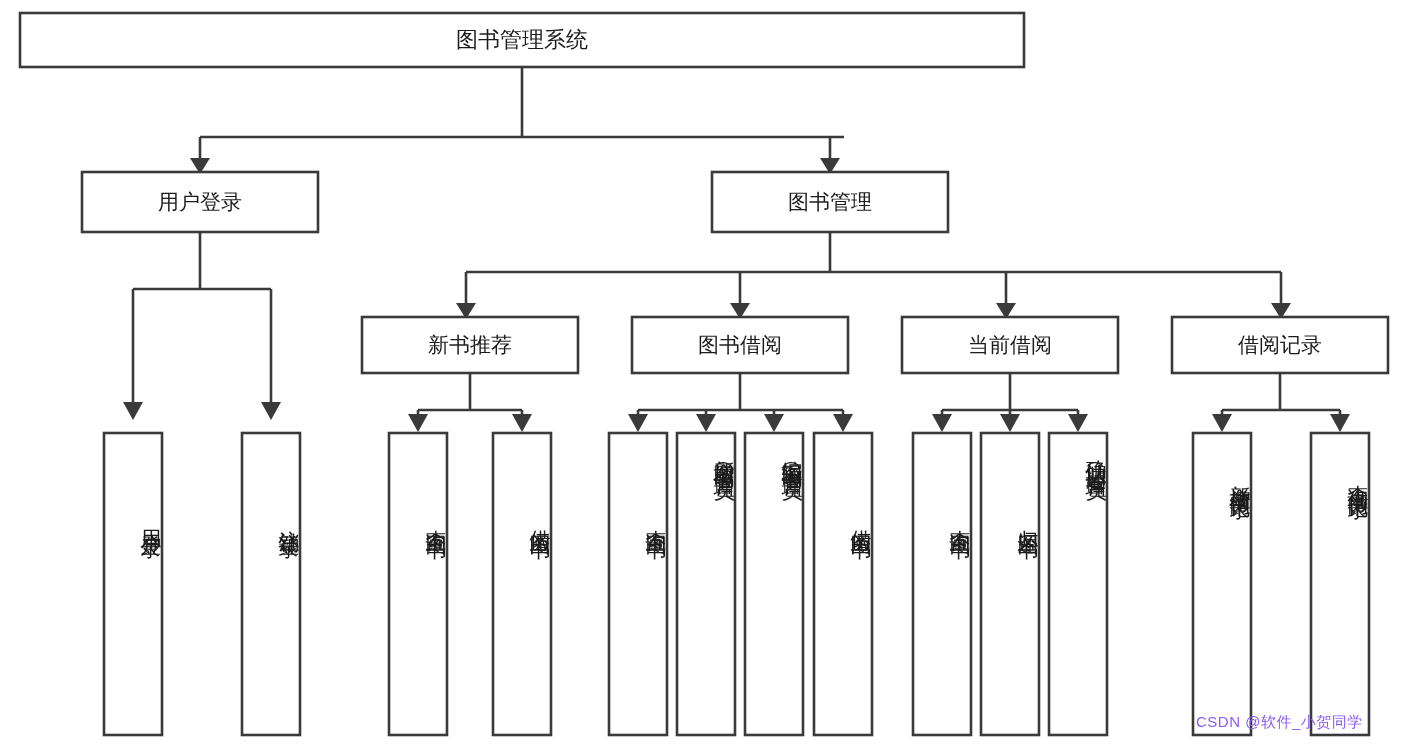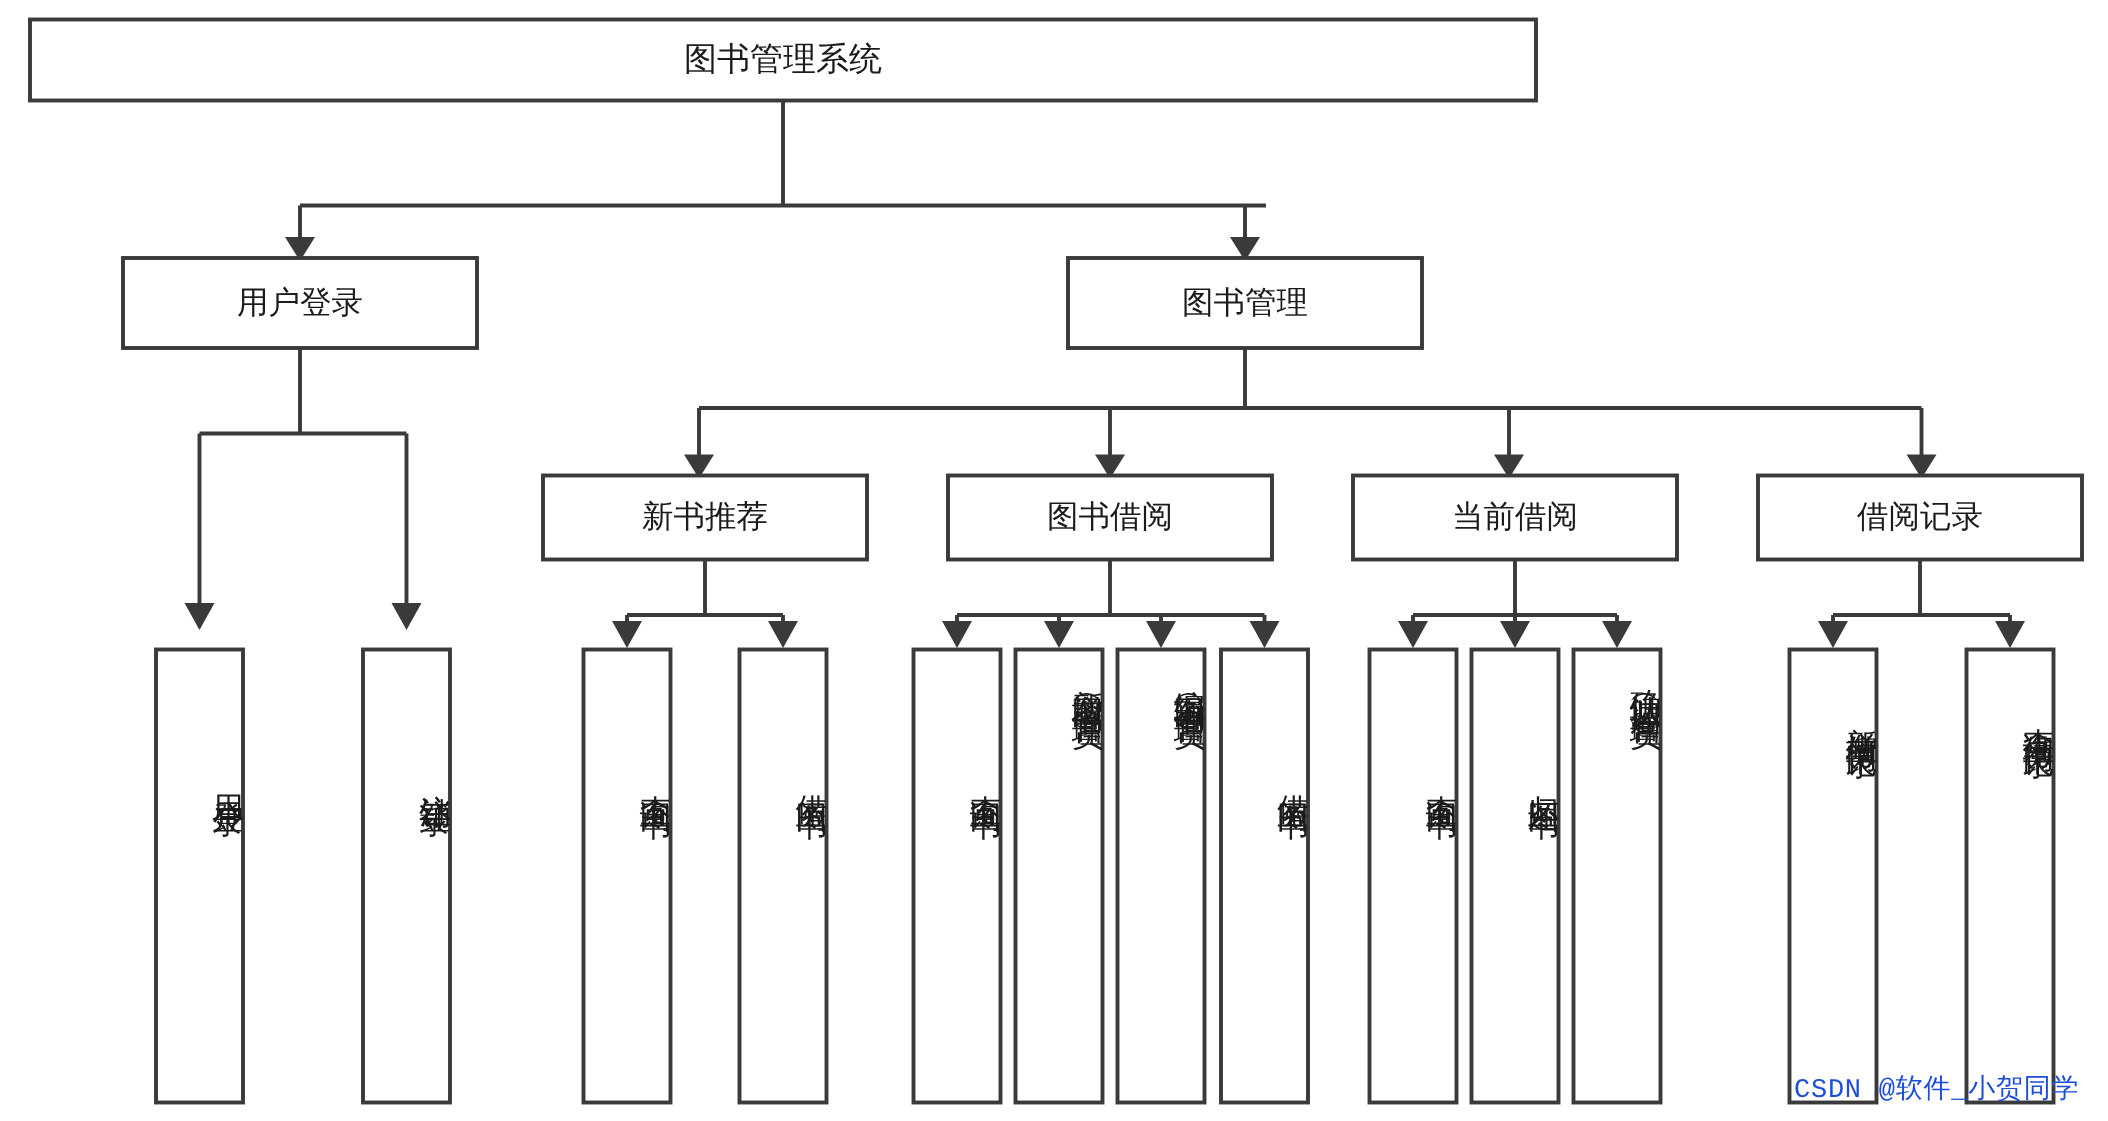--- a/index.html
+++ b/index.html
@@ -67,23 +67,23 @@
     line-height: 1.06;
     color: #1b1b1b;
     letter-spacing: 3px;
     white-space: nowrap;
     text-align: center;
     pointer-events: none;
     user-select: none;
   }
   .watermark {
     position: absolute;
-    font-family: Liberation Mono, monospace;
-    font-size: 18px;
-    color: #1d4ed8;
+    font-family: Liberation Sans, sans-serif;
+    font-size: 15px;
+    color: #8b5cf6;
     white-space: nowrap;
     letter-spacing: 0.5px;
   }
 </style>
 </head>
 <body>
 
 <div id="diagram-root">
 
   <svg class="flow" viewBox="0 0 1405 747" xmlns="http://www.w3.org/2000/svg">

